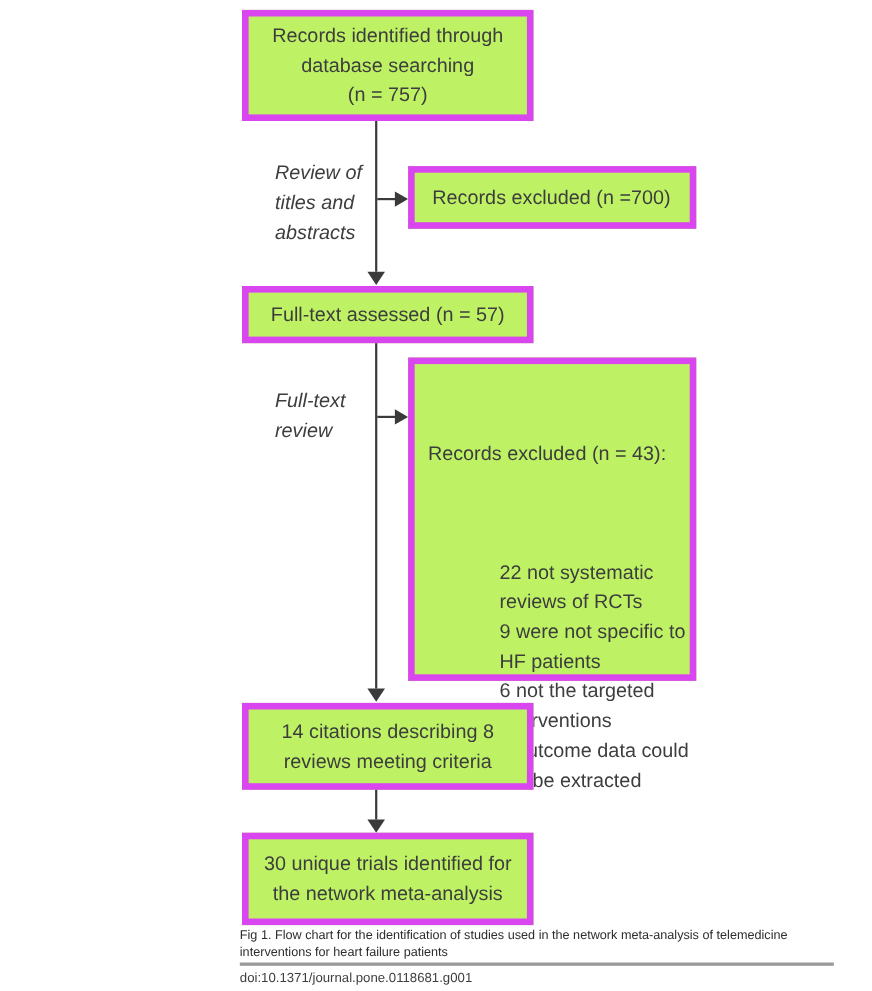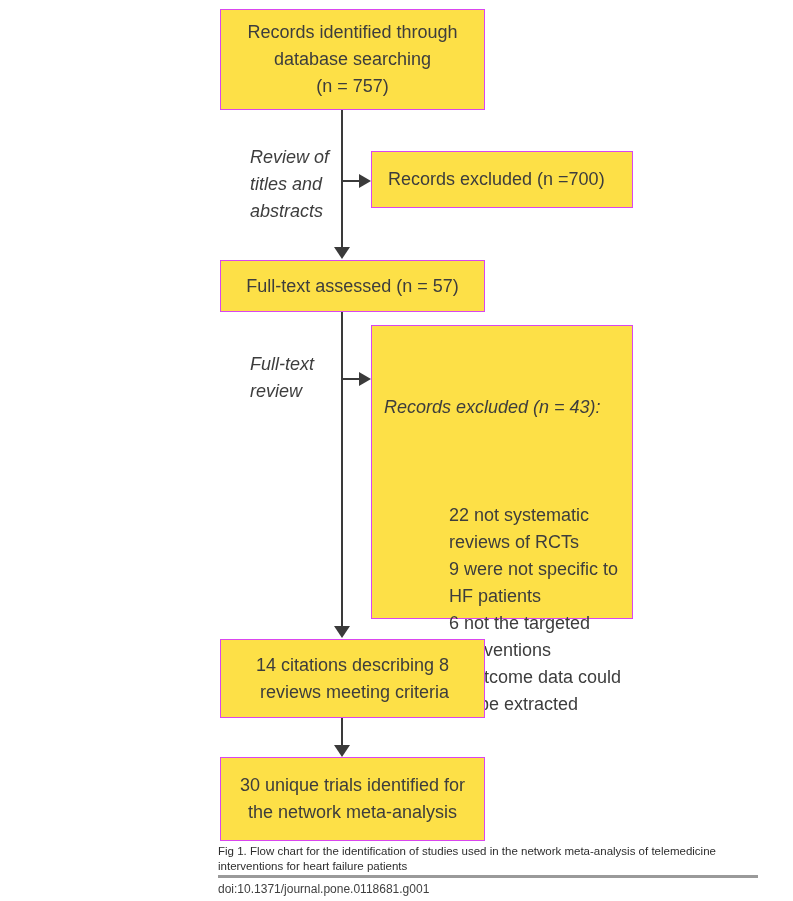--- a/index.html
+++ b/index.html
@@ -8,22 +8,22 @@
     position: relative;
     width: 793px;
     height: 901px;
     background: #ffffff;
     font-family: "Liberation Sans", "DejaVu Sans", sans-serif;
     color: #3d3d3d;
     overflow: hidden;
   }
   .box {
     position: absolute;
-    border: 1px solid #d946ef;
-    background: #fde047;
+    border: 6px solid #d946ef;
+    background: #bef264;
     font-size: 18px;
     line-height: 27px;
     color: #3d3d3d;
     white-space: pre;
   }
   .box.center {
     display: flex;
     align-items: center;
     justify-content: center;
     text-align: center;
@@ -60,21 +60,20 @@
     position: absolute;
     width: 0; height: 0;
     border-top: 7px solid transparent;
     border-bottom: 7px solid transparent;
     border-left: 12px solid #3a3a3a;
   }
   .excl-title {
     display: block;
     padding: 14px 0 0 12px;
     white-space: pre;
-    font-style: italic;
   }
   .excl-reasons {
     display: block;
     margin-top: 27px;
     padding-left: 77px;
     white-space: pre;
   }
   .fig-caption {
     position: absolute;
     left: 218px;
@@ -139,21 +138,21 @@
     <span class="excl-reasons">22 not systematic
 reviews of RCTs
 9 were not specific to
 HF patients
 6 not the targeted
 interventions
 6 outcome data could
 not be extracted</span>
   </div>
 
-  <div class="box center" style="left:220px; top:639px; width:265px; height:79px;text-align:right;">14 citations describing 8
+  <div class="box center" style="left:220px; top:639px; width:265px; height:79px;">14 citations describing 8
 reviews meeting criteria</div>
 
   <div class="vline" style="left:341px; top:718px; height:27px;"></div>
   <div class="arrow-down" style="left:334px; top:745px;"></div>
 
   <div class="box center" style="left:220px; top:757px; width:265px; height:84px;">30 unique trials identified for
 the network meta-analysis</div>
 
   <div class="fig-caption">Fig 1. Flow chart for the identification of studies used in the network meta-analysis of telemedicine
 interventions for heart failure patients</div>

